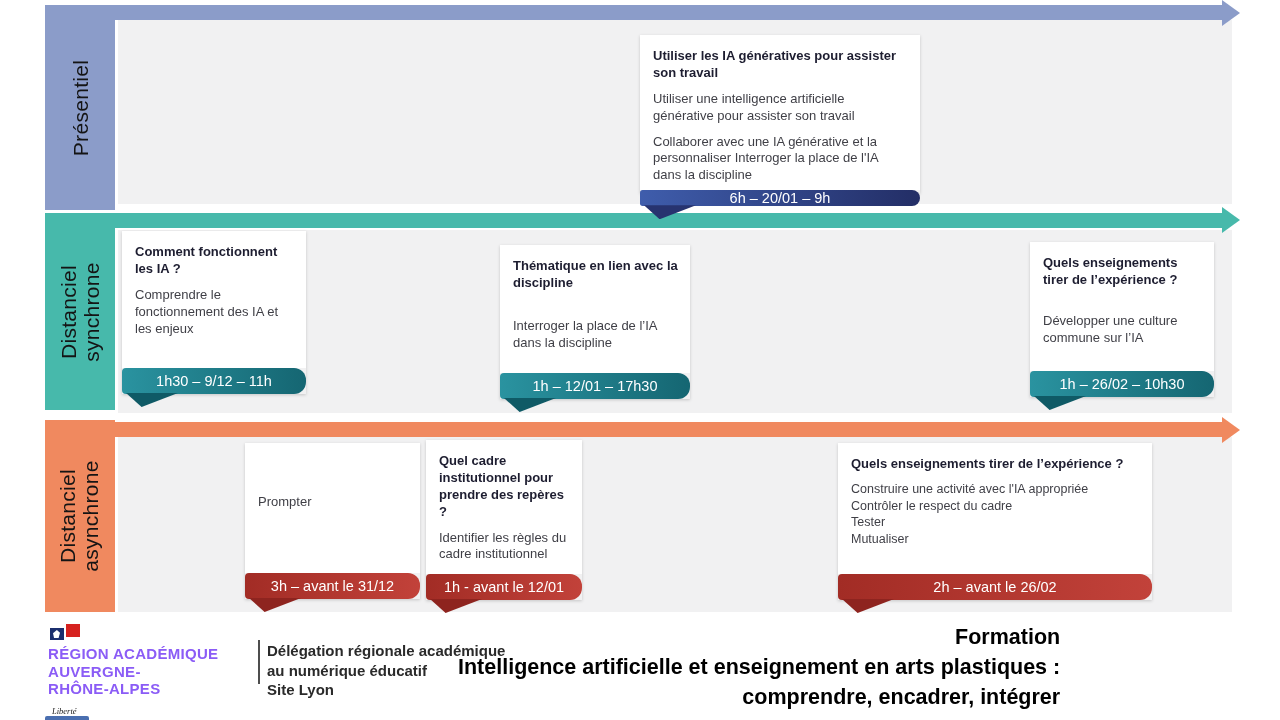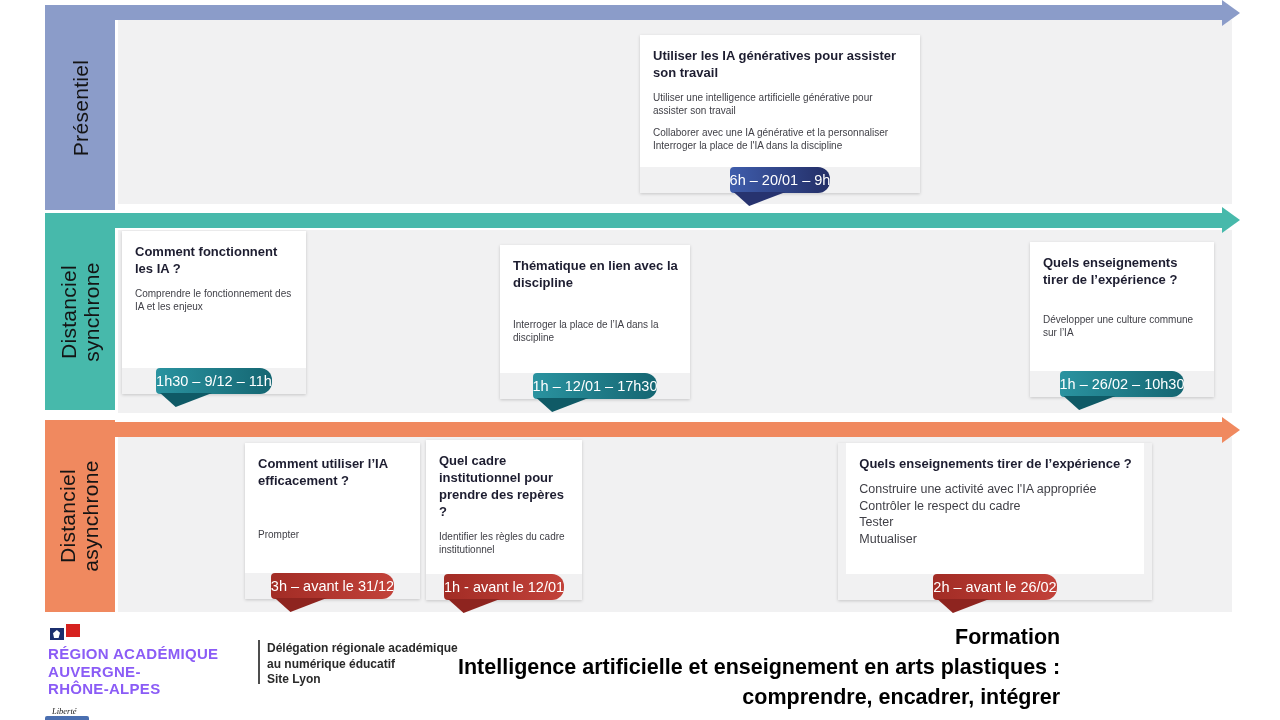--- a/index.html
+++ b/index.html
@@ -23,24 +23,24 @@
   .head{position:absolute;left:1222px;width:0;height:0;border-top:13px solid transparent;border-bottom:13px solid transparent;}
   .head1{top:0px;border-left:18px solid #8b9cc9;}
   .head2{top:207px;border-left:18px solid #47b9ab;}
   .head3{top:417px;border-left:18px solid #f0895f;}
   
   .row-bg{position:absolute;left:118px;width:1114px;background:#f1f1f2;}
   .row-bg1{top:20px;height:184px;}
   .row-bg2{top:230px;height:183px;}
   .row-bg3{top:437px;height:175px;}
   
-  .card{position:absolute;display:flex;flex-direction:column;box-shadow:0 1px 3px rgba(0,0,0,.18);align-items:center;}
+  .card{position:absolute;display:flex;flex-direction:column;box-shadow:0 1px 3px rgba(0,0,0,.18);}
   .card-white{flex:1;background:#ffffff;padding:13px 12px 6px 13px;}
   .card-title{font-weight:bold;color:#1d1d30;font-size:13px;line-height:1.3;}
-  .card-text{margin:9px 0 0 0;color:#3f3f46;font-size:10px;line-height:1.3;}
+  .card-text{margin:9px 0 0 0;color:#3f3f46;font-size:13px;line-height:1.3;}
   .card-line{color:#3f3f46;font-size:12.5px;line-height:1.33;}
   
   .banner{position:relative;height:26px;display:flex;align-items:center;justify-content:center;
     color:#ffffff;font-size:14.5px;border-radius:4px 12px 12px 4px;}
   .banner-blue{background:linear-gradient(90deg,#3f5dac 0%,#232e66 100%);}
   .banner-teal{background:linear-gradient(90deg,#2a93a0 0%,#156672 100%);}
   .banner-red{background:linear-gradient(90deg,#a22c25 0%,#c2423a 100%);}
   .tail{position:absolute;left:4px;bottom:-13px;width:52px;height:14px;}
   .tail-blue{background:#27336f;clip-path:polygon(0 0,100% 0,30% 100%);}
   .tail-teal{background:#0f5a66;clip-path:polygon(0 0,100% 0,30% 100%);}
@@ -49,21 +49,21 @@
   .footer{position:absolute;left:48px;top:624px;}
   .flag{position:relative;width:34px;height:17px;margin-left:2px;}
   .flag-blue{position:absolute;left:0;top:4px;width:14px;height:12px;background:#1b2f6e;}
   .flag-blue::after{content:"";position:absolute;left:3px;top:2px;width:7px;height:8px;background:#ffffff;
     clip-path:polygon(15% 100%,0 40%,55% 0,100% 35%,80% 100%);}
   .flag-red{position:absolute;left:16px;top:0;width:14px;height:13px;background:#d6221f;}
   .region-name{margin-top:4px;font-weight:bold;font-size:15px;line-height:1.18;color:#8b5cf6;letter-spacing:.3px;}
   .motto{margin-top:8px;margin-left:4px;font-family:"Liberation Serif", serif;font-style:italic;
     font-size:8.5px;line-height:1.35;color:#1c1c1c;}
   .divider{position:absolute;left:258px;top:640px;width:2px;height:44px;background:#4d4d4d;}
-  .delegation{position:absolute;left:267px;top:641px;font-weight:bold;font-size:12px;line-height:1.3;color:#2a2a2a;}
+  .delegation{position:absolute;left:267px;top:641px;font-weight:bold;font-size:15px;line-height:1.3;color:#2a2a2a;}
   .main-title{position:absolute;left:458px;top:622px;font-weight:bold;font-size:21.5px;line-height:1.4;color:#000000;text-align:right;}
   .bottom-sliver{position:absolute;left:45px;top:716px;width:44px;height:4px;background:#4a6fb0;border-radius:2px 2px 0 0;}
 </style>
 </head>
 <body>
 
 <div class="row-bg row-bg1"></div>
 <div class="row-bg row-bg2"></div>
 <div class="row-bg row-bg3"></div>
 
@@ -132,21 +132,20 @@
     <p class="card-text" style="margin-top:24px">Développer une culture commune sur l’IA</p>
   </div>
   <div class="banner banner-teal">
     <span>1h – 26/02 – 10h30</span>
     <i class="tail tail-teal"></i>
   </div>
 </div>
 
 <div class="card" style="left:245px;top:443px;width:175px;height:156px">
   <div class="card-white">
-    <div class="card-title">Comment utiliser l’IA efficacement ?</div>
     <p class="card-text" style="margin-top:38px">Prompter</p>
   </div>
   <div class="banner banner-red">
     <span>3h – avant le 31/12</span>
     <i class="tail tail-red"></i>
   </div>
 </div>
 
 <div class="card" style="left:426px;top:440px;width:156px;height:160px">
   <div class="card-white">

